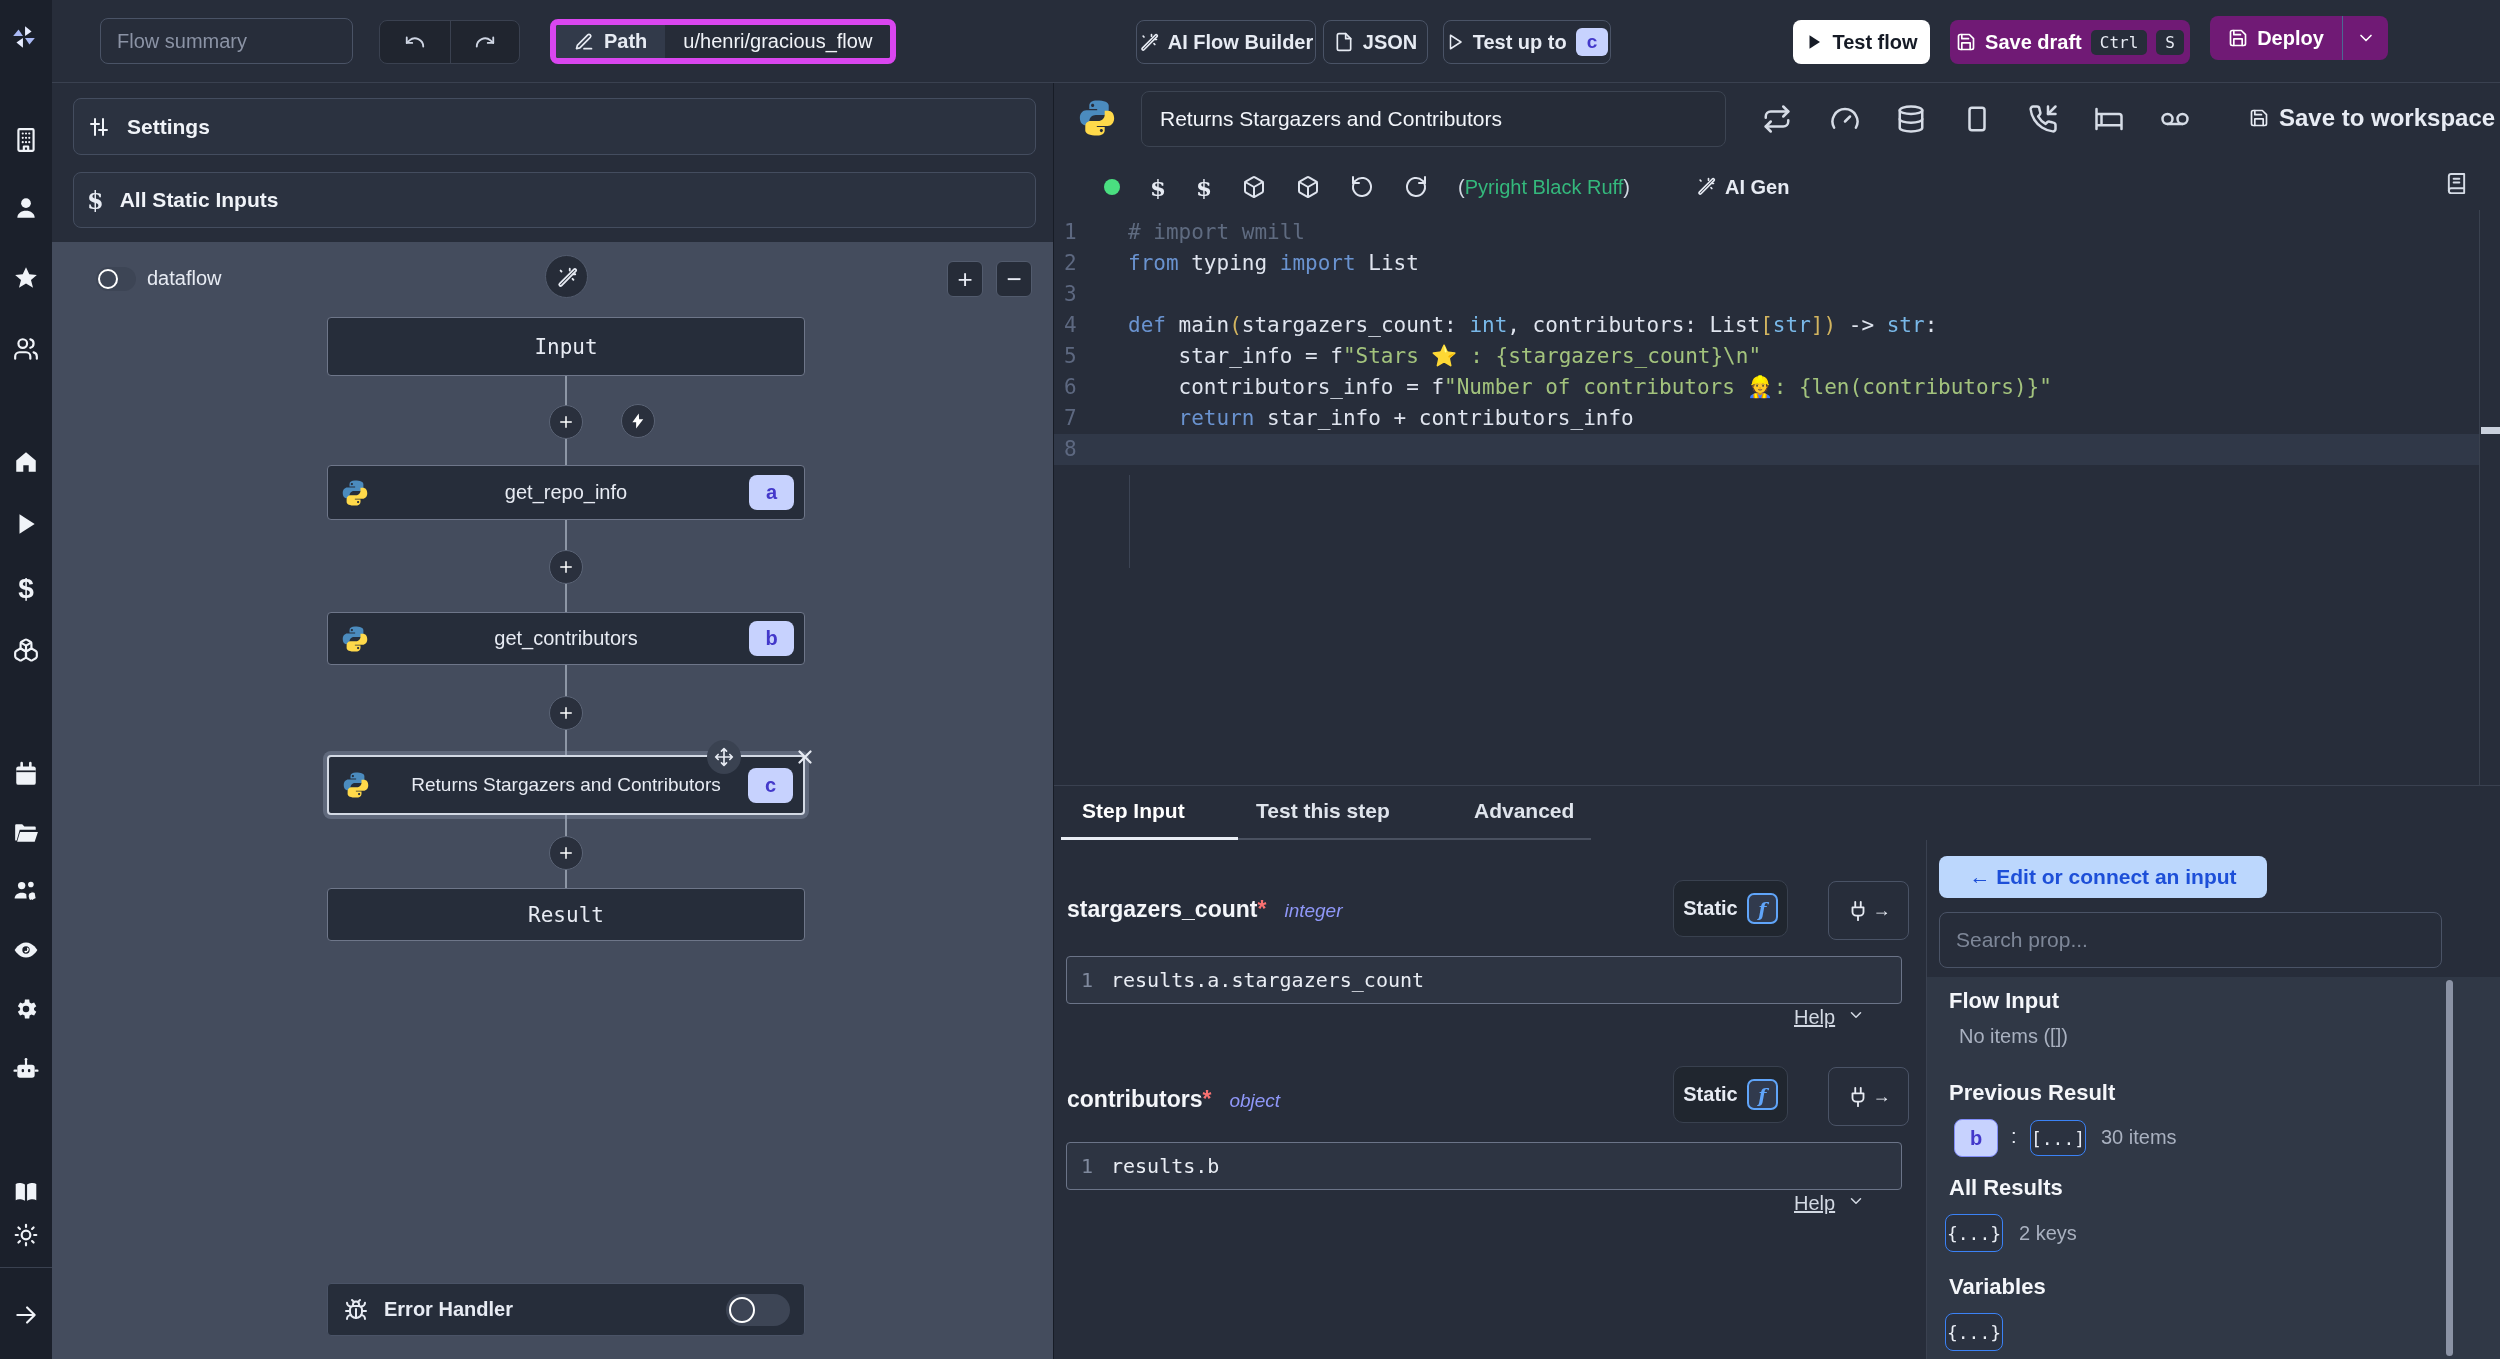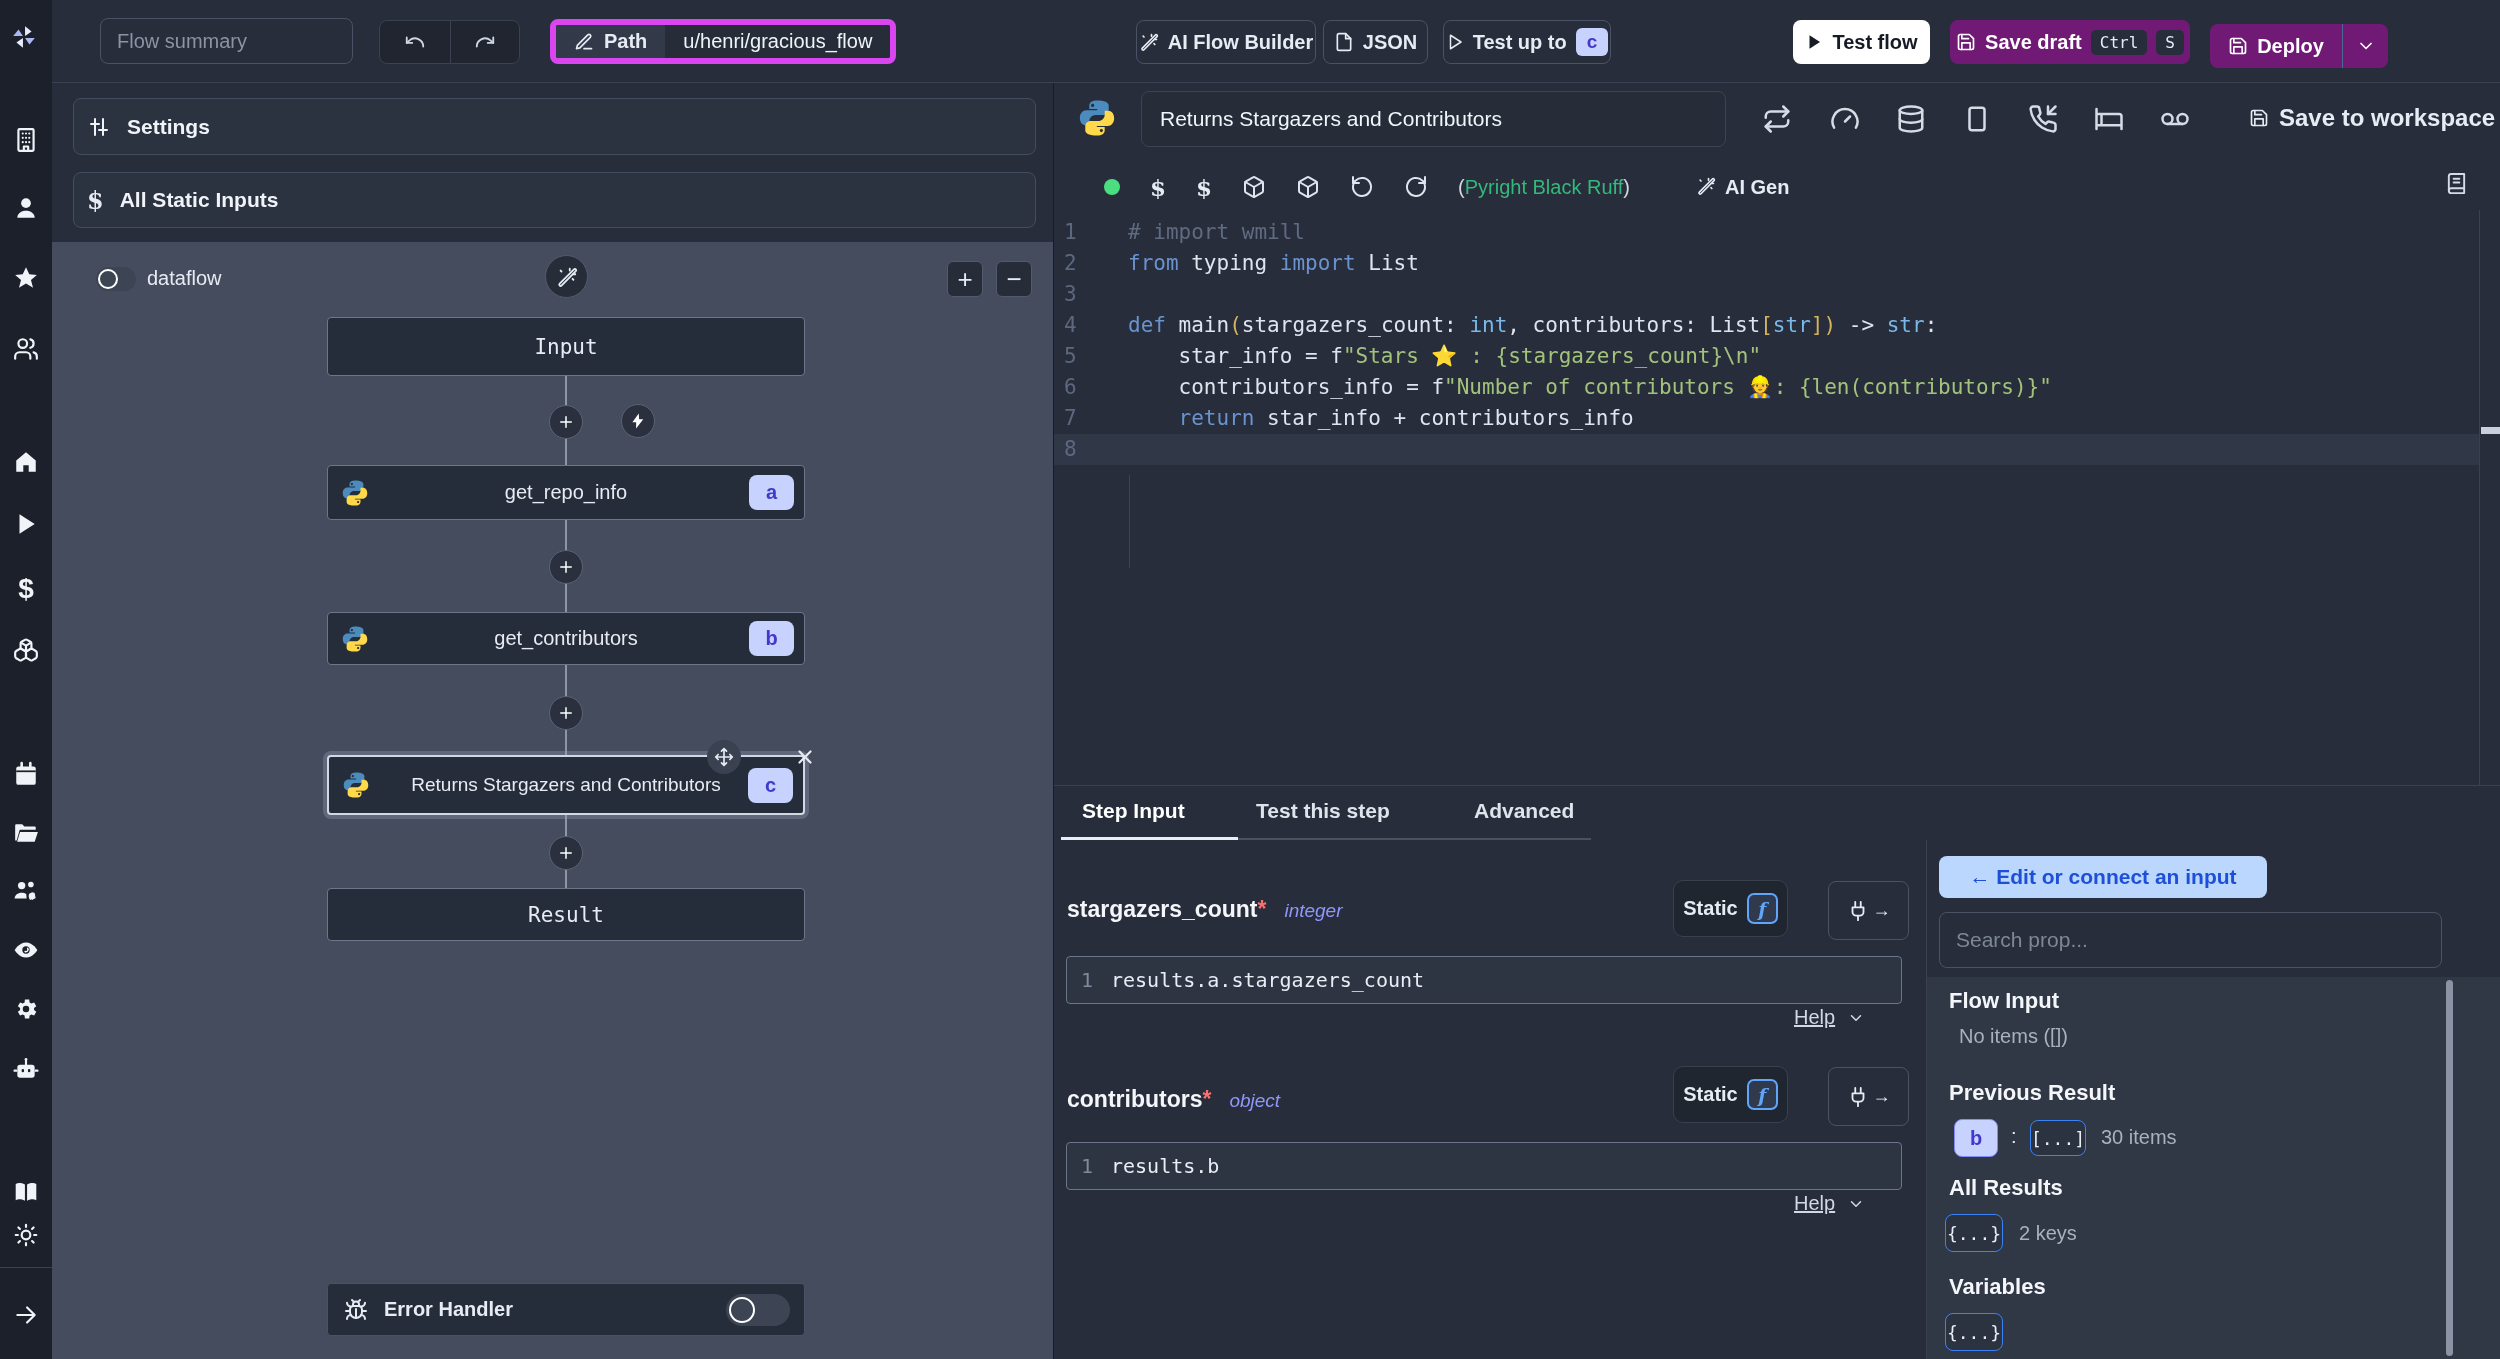--- a/index.html
+++ b/index.html
@@ -86,21 +86,21 @@
   .f-name { font-weight:700; font-size:23px; color:#f4f6fa; }
   .f-req { color:#f87171; }
   .f-type { font-style:italic; font-size:19px; color:#8f97f8; }
   .static-ctl { position:absolute; left:619px; width:115px; height:57px; background:#20262f; border:1px solid #39414f; border-radius:10px; display:flex; align-items:center; justify-content:center; gap:9px; cursor:pointer; }
   .static-ctl .lbl { font-weight:600; font-size:20px; }
   .fchip { width:31px; height:31px; background:#313a4d; border:2px solid #60a5fa; border-radius:7px; color:#60a5fa; font-family:"DejaVu Serif",serif; font-style:italic; font-weight:700; font-size:19px; display:flex; align-items:center; justify-content:center; }
   .plug-btn { position:absolute; left:774px; width:81px; height:59px; border:1.5px solid #4a5366; border-radius:8px; display:flex; align-items:center; justify-content:center; gap:4px; color:#e7ebf3; cursor:pointer; }
   .expr { position:absolute; left:12px; width:836px; height:48px; background:#2d3442; border:1px solid #6b7488; border-radius:4px; display:flex; align-items:center; font-family:"DejaVu Sans Mono",monospace; font-size:20px; cursor:text; }
   .expr .eg { color:#808a9e; width:44px; padding-left:14px; }
   .expr .ev { color:#e9edf4; }
-  .help { position:absolute; left:740px; display:flex; align-items:center; gap:12px; color:#d3d9e3; font-size:20px; cursor:pointer; }
+  .help { position:absolute; left:740px; display:flex; align-items:flex-start; gap:12px; color:#d3d9e3; font-size:20px; cursor:pointer; }
   .help .h-txt { text-decoration:underline; }
 
   #connect { position:absolute; left:872px; top:757px; width:575px; height:519px; border-left:1px solid #3a4150; background:#272d3a; }
   #connect .lower { position:absolute; left:0; top:137px; width:575px; height:382px; background:#303846; }
   #back-btn { position:absolute; left:12px; top:16px; width:328px; height:42px; background:#bcd7fd; color:#1d4fd8; border-radius:8px; display:flex; align-items:center; justify-content:center; font-weight:700; font-size:21px; cursor:pointer; }
   #search-prop { position:absolute; left:12px; top:72px; width:503px; height:56px; background:transparent; border:1.5px solid #4a5366; border-radius:8px; color:#e7ebf3; font-size:21px; padding:0 16px; outline:none; }
   #search-prop::placeholder { color:#7e8798; }
   .c-title { position:absolute; left:22px; font-weight:700; font-size:22px; color:#f4f6fa; }
   .c-muted { position:absolute; color:#a9b1c0; font-size:20px; }
   .c-badge-lav { position:absolute; background:#c7d2fe; border:1.5px solid #818cf8; color:#4338ca; border-radius:8px; font-weight:700; font-size:20px; display:flex; align-items:center; justify-content:center; cursor:pointer; }
@@ -286,21 +286,21 @@
     </div>
     <div class="btn btn-blue abs" style="left:1898px;top:20px;width:240px;height:44px">
       <svg class="ic" style="width:20px;height:20px" viewBox="0 0 24 24">
           <path d="M19 21H5a2 2 0 0 1-2-2V5a2 2 0 0 1 2-2h11l5 5v11a2 2 0 0 1-2 2z"></path>
           <path d="M17 21v-8H7v8M7 3v5h8"></path>
         </svg>
       <span>Save draft</span>
       <span class="kbd">Ctrl</span>
       <span class="kbd">S</span>
     </div>
-    <div class="abs" style="left:2158px;top:24px;width:178px;height:44px;display:flex">
+    <div class="abs" style="left:2158px;top:16px;width:178px;height:44px;display:flex">
       <div class="btn btn-blue" style="width:132px;height:44px;border-radius:8px 0 0 8px">
         <svg class="ic" style="width:20px;height:20px" viewBox="0 0 24 24">
             <path d="M19 21H5a2 2 0 0 1-2-2V5a2 2 0 0 1 2-2h11l5 5v11a2 2 0 0 1-2 2z"></path>
             <path d="M17 21v-8H7v8M7 3v5h8"></path>
           </svg>
         <span>Deploy</span>
       </div>
       <div class="btn btn-blue" style="width:46px;height:44px;border-radius:0 8px 8px 0;border-left:1px solid #4a6a92">
         <svg class="ic" style="width:20px;height:20px" viewBox="0 0 24 24">
             <path d="M6 9l6 6 6-6"></path>

